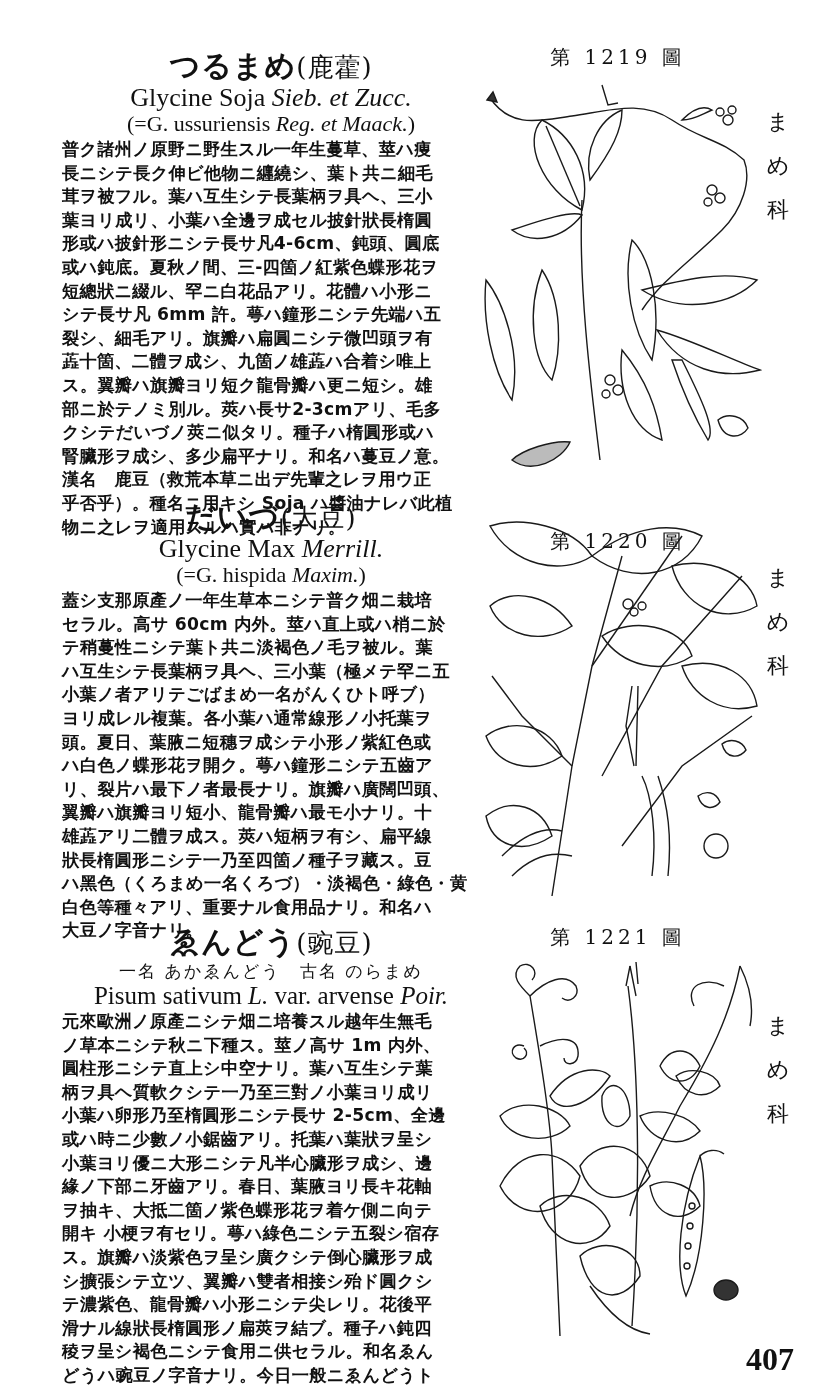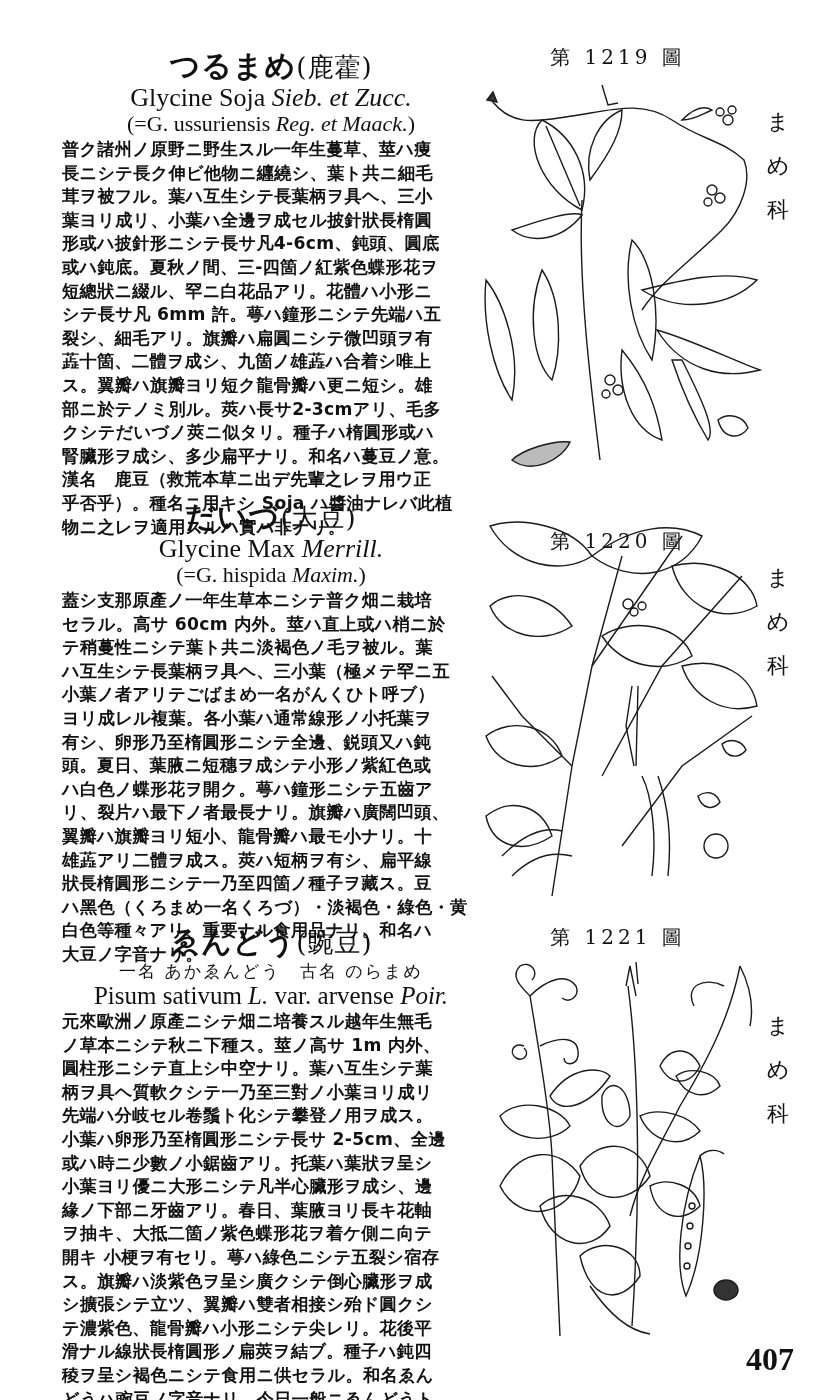--- a/index.html
+++ b/index.html
@@ -65,21 +65,20 @@
     <span>(=G. hispida</span>
     <i>Maxim.</i><span>)</span>
   </div>
   <div class="body-text" id="body-1">
       <div class="body-line">蓋シ支那原產ノ一年生草本ニシテ普ク畑ニ栽培</div>
       <div class="body-line">セラル。高サ 60cm 内外。莖ハ直上或ハ梢ニ於</div>
       <div class="body-line">テ稍蔓性ニシテ葉ト共ニ淡褐色ノ毛ヲ被ル。葉</div>
       <div class="body-line">ハ互生シテ長葉柄ヲ具ヘ、三小葉（極メテ罕ニ五</div>
       <div class="body-line">小葉ノ者アリテごばまめ一名がんくひト呼ブ）</div>
       <div class="body-line">ヨリ成レル複葉。各小葉ハ通常線形ノ小托葉ヲ</div>
-      <div class="body-line">有シ、卵形乃至楕圓形ニシテ全邊、鋭頭又ハ鈍</div>
       <div class="body-line">頭。夏日、葉腋ニ短穗ヲ成シテ小形ノ紫紅色或</div>
       <div class="body-line">ハ白色ノ蝶形花ヲ開ク。萼ハ鐘形ニシテ五齒ア</div>
       <div class="body-line">リ、裂片ハ最下ノ者最長ナリ。旗瓣ハ廣闊凹頭、</div>
       <div class="body-line">翼瓣ハ旗瓣ヨリ短小、龍骨瓣ハ最モ小ナリ。十</div>
       <div class="body-line">雄蕋アリ二體ヲ成ス。莢ハ短柄ヲ有シ、扁平線</div>
       <div class="body-line">狀長楕圓形ニシテ一乃至四箇ノ種子ヲ藏ス。豆</div>
       <div class="body-line">ハ黑色（くろまめ一名くろづ）・淡褐色・綠色・黄</div>
       <div class="body-line">白色等種々アリ、重要ナル食用品ナリ。和名ハ</div>
       <div class="body-line">大豆ノ字音ナリ。</div>
     </div>
@@ -94,21 +93,20 @@
     <span>Pisum sativum</span>
     <i>L.</i>
     <span>var. arvense</span>
     <i>Poir.</i>
   </div>
   <div class="body-text" id="body-2">
       <div class="body-line">元來歐洲ノ原產ニシテ畑ニ培養スル越年生無毛</div>
       <div class="body-line">ノ草本ニシテ秋ニ下種ス。莖ノ高サ 1m 内外、</div>
       <div class="body-line">圓柱形ニシテ直上シ中空ナリ。葉ハ互生シテ葉</div>
       <div class="body-line">柄ヲ具ヘ質軟クシテ一乃至三對ノ小葉ヨリ成リ</div>
-      <div class="body-line">先端ハ分岐セル卷鬚ト化シテ攀登ノ用ヲ成ス。</div>
       <div class="body-line">小葉ハ卵形乃至楕圓形ニシテ長サ 2-5cm、全邊</div>
       <div class="body-line">或ハ時ニ少數ノ小鋸齒アリ。托葉ハ葉狀ヲ呈シ</div>
       <div class="body-line">小葉ヨリ優ニ大形ニシテ凡半心臟形ヲ成シ、邊</div>
       <div class="body-line">緣ノ下部ニ牙齒アリ。春日、葉腋ヨリ長キ花軸</div>
       <div class="body-line">ヲ抽キ、大抵二箇ノ紫色蝶形花ヲ着ケ側ニ向テ</div>
       <div class="body-line">開キ 小梗ヲ有セリ。萼ハ綠色ニシテ五裂シ宿存</div>
       <div class="body-line">ス。旗瓣ハ淡紫色ヲ呈シ廣クシテ倒心臟形ヲ成</div>
       <div class="body-line">シ擴張シテ立ツ、翼瓣ハ雙者相接シ殆ド圓クシ</div>
       <div class="body-line">テ濃紫色、龍骨瓣ハ小形ニシテ尖レリ。花後平</div>
       <div class="body-line">滑ナル線狀長楕圓形ノ扁莢ヲ結ブ。種子ハ鈍四</div>

